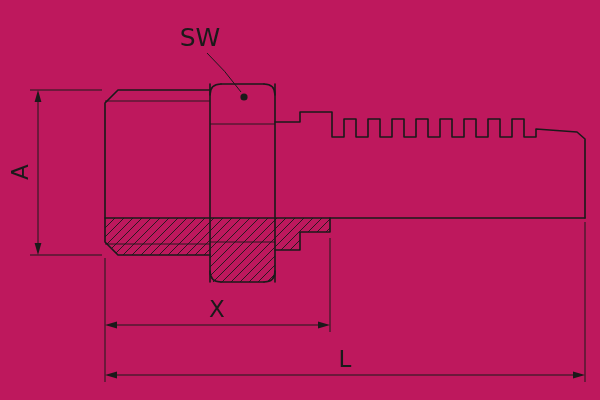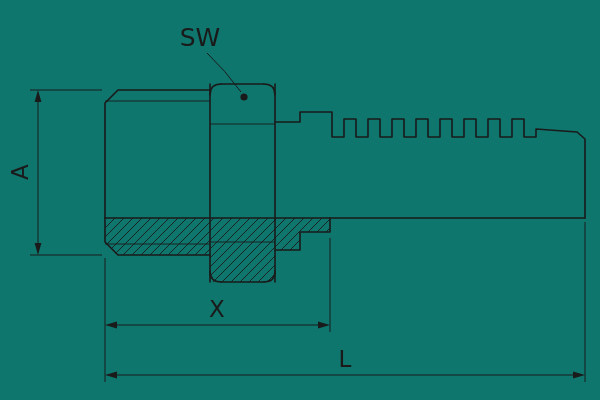--- a/index.html
+++ b/index.html
@@ -1,16 +1,16 @@
 <!DOCTYPE html>
 <html><head>
 <meta charset="utf-8">
 <style>
   html,body{margin:0;padding:0;background:#fff;}
-  .page{position:relative;width:600px;height:400px;background:#0f766e;overflow:hidden;text-align:center;}
+  .page{position:relative;width:600px;height:400px;background:#be185d;overflow:hidden;text-align:center;}
   svg{display:block;}
   .outline{fill:none;stroke:#1a1a1a;stroke-width:1.6;stroke-linecap:round;stroke-linejoin:round;}
   .thin{fill:none;stroke:#1a1a1a;stroke-width:0.9;}
   .dim{fill:none;stroke:#1a1a1a;stroke-width:1;}
   .arrow{fill:#1a1a1a;stroke:none;}
   .dot{fill:#1a1a1a;stroke:none;}
   .lbl{font-family:"DejaVu Sans", sans-serif;font-size:23px;fill:#1a1a1a;}
   .lbl-big{font-family:"DejaVu Sans", sans-serif;font-size:25px;fill:#1a1a1a;}
 </style>
 </head>

